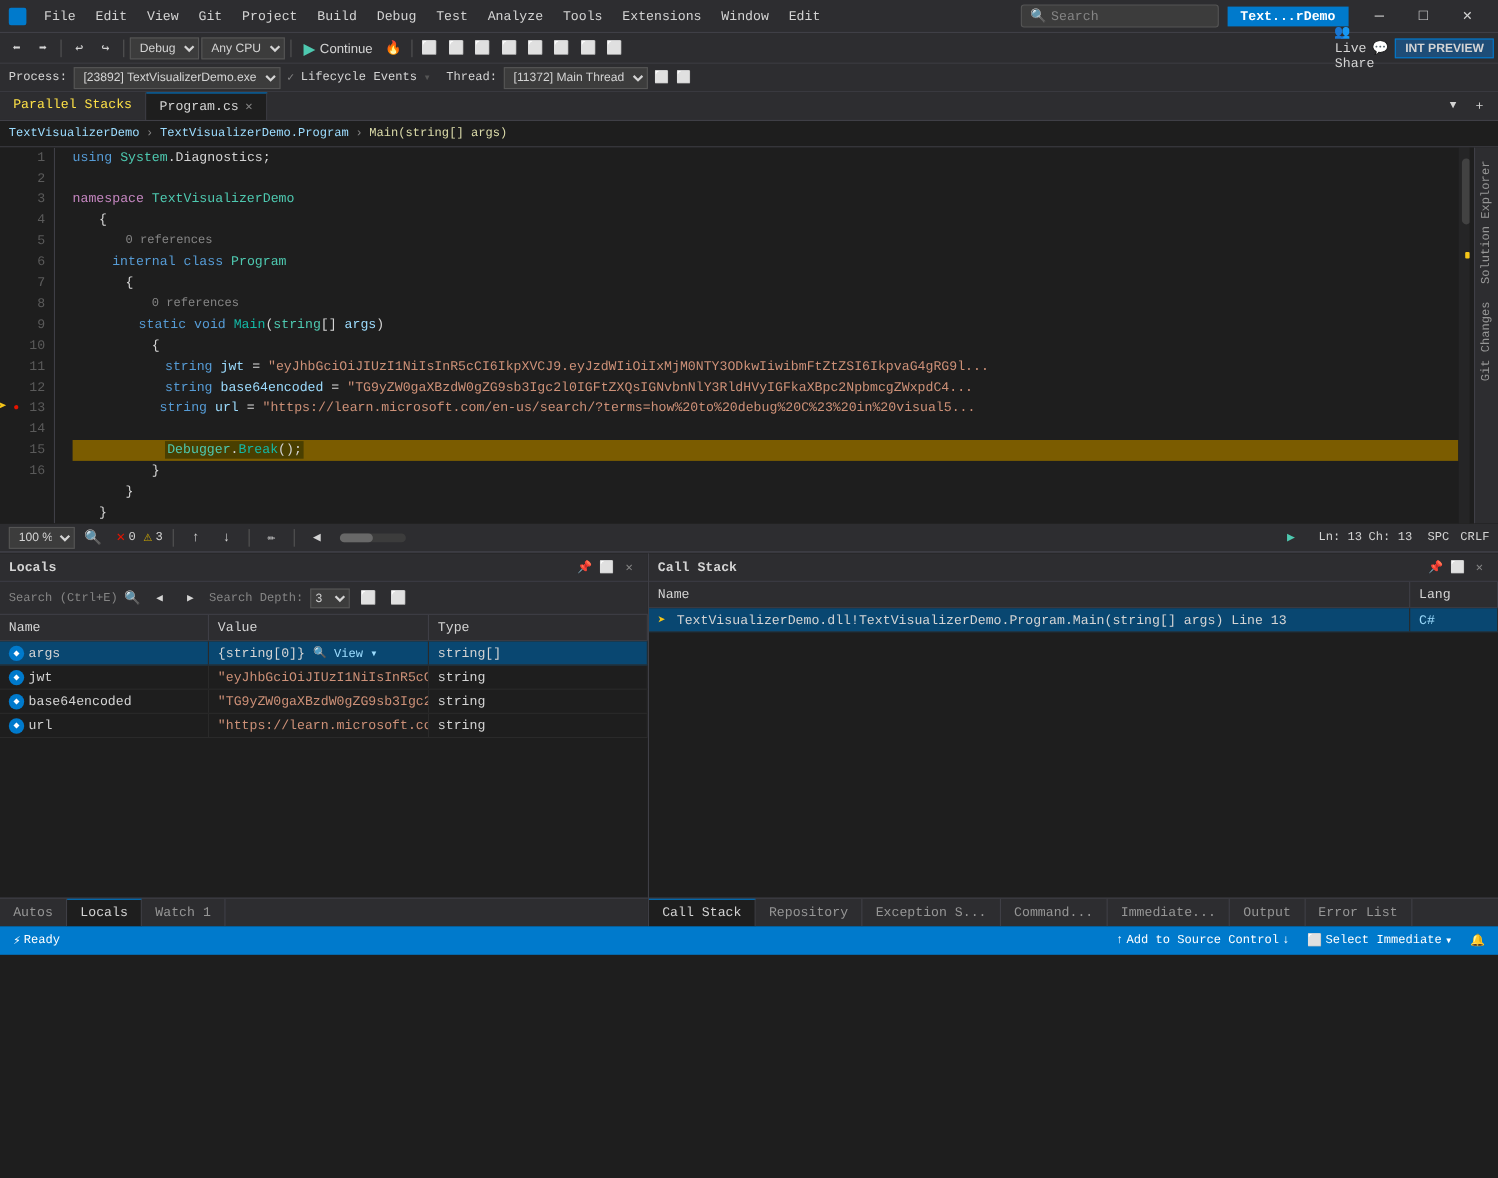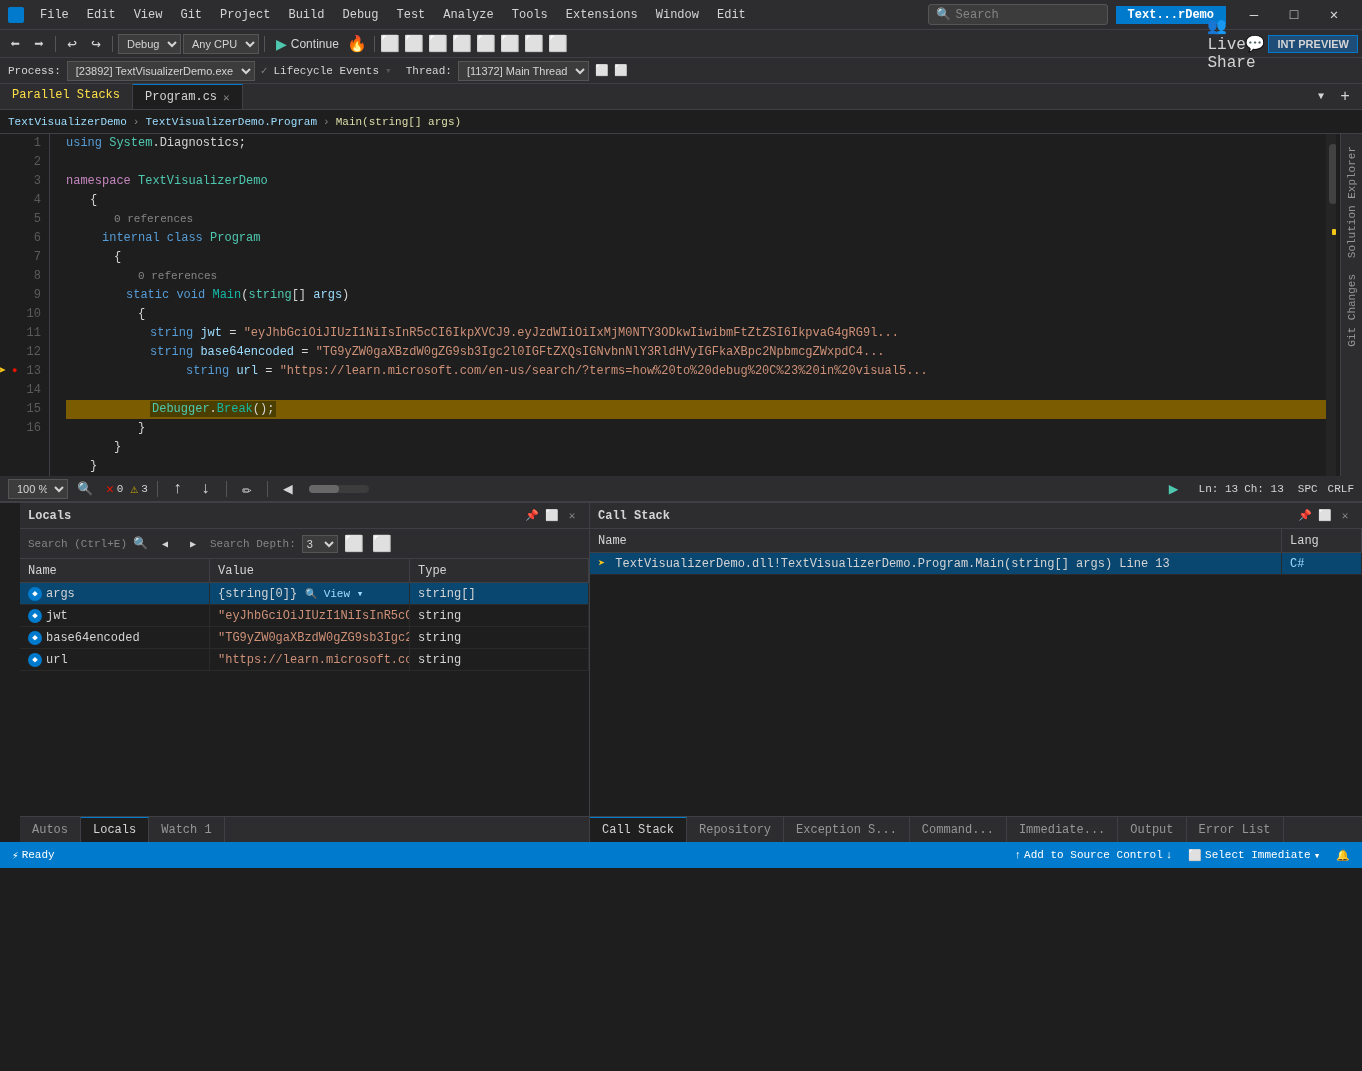--- a/index.html
+++ b/index.html
@@ -77,21 +77,21 @@
       background: #2d2d30;
       display: flex;
       align-items: center;
       padding: 0 4px;
       gap: 2px;
       border-bottom: 1px solid #3f3f46;
     }
     .toolbar-btn {
       width: 22px; height: 22px;
       display: flex; align-items: center; justify-content: center;
-      cursor: pointer; color: #d4d4d4; border-radius: 2px; font-size: 16px;
+      cursor: pointer; color: #d4d4d4; border-radius: 2px; font-size: 12px;
     }
     .toolbar-sep { width: 1px; height: 16px; background: #555; margin: 0 3px; }
     .toolbar-select {
       background: #3c3c3c;
       color: #d4d4d4;
       border: 1px solid #555;
       padding: 1px 4px;
       font-size: 11px;
       height: 20px;
     }
@@ -264,21 +264,20 @@
       border-top: 1px solid #3f3f46;
     }
 
     
     .locals-panel {
       width: 590px;
       background: #1e1e1e;
       display: flex;
       flex-direction: column;
       border-right: 1px solid #3f3f46;
-      padding-left: 20px;
     }
     .panel-header {
       height: 26px;
       background: #2d2d30;
       display: flex;
       align-items: center;
       padding: 0 8px;
       gap: 4px;
       border-bottom: 1px solid #3f3f46;
     }
@@ -652,21 +651,21 @@
           <div class="code-line">
             <span style="margin-left:72px">{</span>
           </div>
           <div class="code-line">
             <span style="margin-left:84px"><span class="kw">string</span>&nbsp;<span class="var">jwt</span>&nbsp;= <span class="str">"eyJhbGciOiJIUzI1NiIsInR5cCI6IkpXVCJ9.eyJzdWIiOiIxMjM0NTY3ODkwIiwibmFtZtZSI6IkpvaG4gRG9l...</span></span>
           </div>
           <div class="code-line">
             <span style="margin-left:84px"><span class="kw">string</span>&nbsp;<span class="var">base64encoded</span>&nbsp;= <span class="str">"TG9yZW0gaXBzdW0gZG9sb3Igc2l0IGFtZXQsIGNvbnNlY3RldHVyIGFkaXBpc2NpbmcgZWxpdC4...</span></span>
           </div>
           <div class="code-line">
-            <span style="margin-left:120px"><span class="kw">string</span>&nbsp;<span class="var">url</span>&nbsp;= <span class="str">"https://learn.microsoft.com/en-us/search/?terms=how%20to%20debug%20C%23%20in%20visual5...</span></span>
+            <span style="margin-left:79px"><span class="kw">string</span>&nbsp;<span class="var">url</span>&nbsp;= <span class="str">"https://learn.microsoft.com/en-us/search/?terms=how%20to%20debug%20C%23%20in%20visual5...</span></span>
           </div>
           <div class="code-line">&nbsp;</div>
           <div class="code-line debug-line">
             <span style="margin-left:84px"><span class="debug-highlight"><span class="type">Debugger</span>.<span class="method">Break</span>();</span></span>
           </div>
           <div class="code-line">
             <span style="margin-left:72px">}</span>
           </div>
           <div class="code-line">
             <span style="margin-left:48px">}</span>

